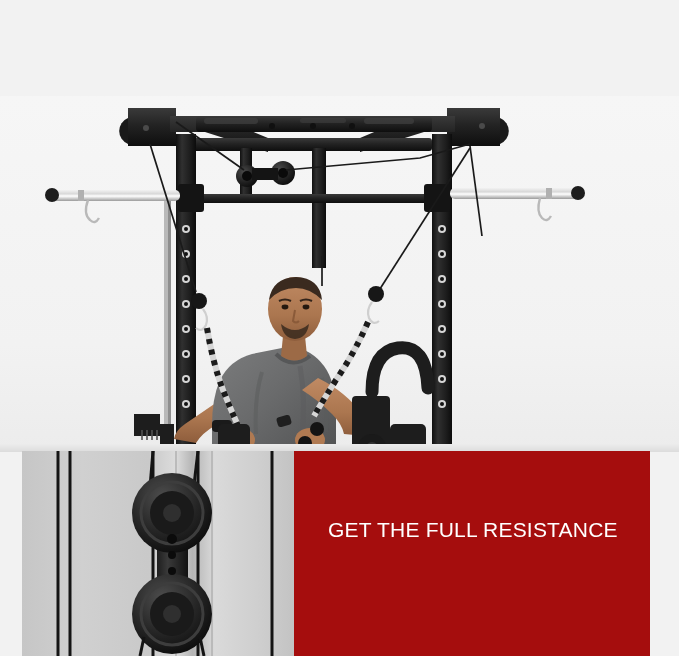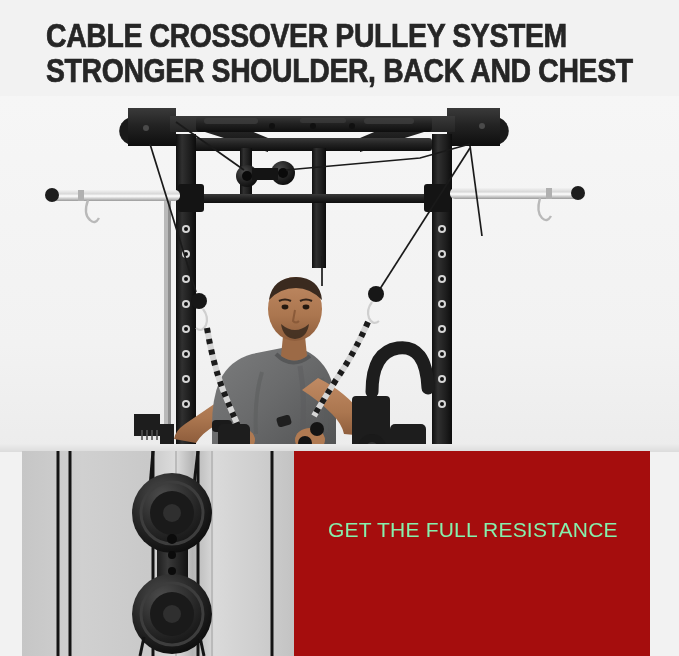--- a/index.html
+++ b/index.html
@@ -37,33 +37,29 @@
     background:linear-gradient(90deg,#c9c9c9 0%,#cfcfcf 18%,#cacaca 40%,#d4d4d4 56%,#bdbdbd 64%,#d6d6d6 72%,#cfcfcf 88%,#c6c6c6 100%);
   }
   .inset svg{display:block;}
 
   .redpanel{
     position:absolute;left:294px;top:451px;width:356px;height:205px;
     background:#a50d0d;
   }
   .red-text{position:absolute;left:34px;top:62px;width:310px;}
   .red-line{
-    color:#86efac;font-size:21px;line-height:33px;font-weight:normal;
+    color:#ffffff;font-size:21px;line-height:33px;font-weight:normal;
     letter-spacing:0.2px;white-space:nowrap;
   }
 </style>
 </head>
 <body>
 
 <div id="stage">
 
-  <div class="headline">
-    <div class="hl-line">CABLE CROSSOVER PULLEY SYSTEM</div>
-    <div class="hl-line">STRONGER SHOULDER, BACK AND CHEST</div>
-  </div>
 
   <div class="photo">
     <svg width="679" height="356" viewBox="0 0 679 356">
       <defs>
         <linearGradient id="bgGrad" x1="0" y1="0" x2="0" y2="1">
           <stop offset="0%" stop-color="#f6f6f6"></stop>
           <stop offset="70%" stop-color="#f2f2f2"></stop>
           <stop offset="100%" stop-color="#ececec"></stop>
         </linearGradient>
         <linearGradient id="steel" x1="0" y1="0" x2="0" y2="1">

